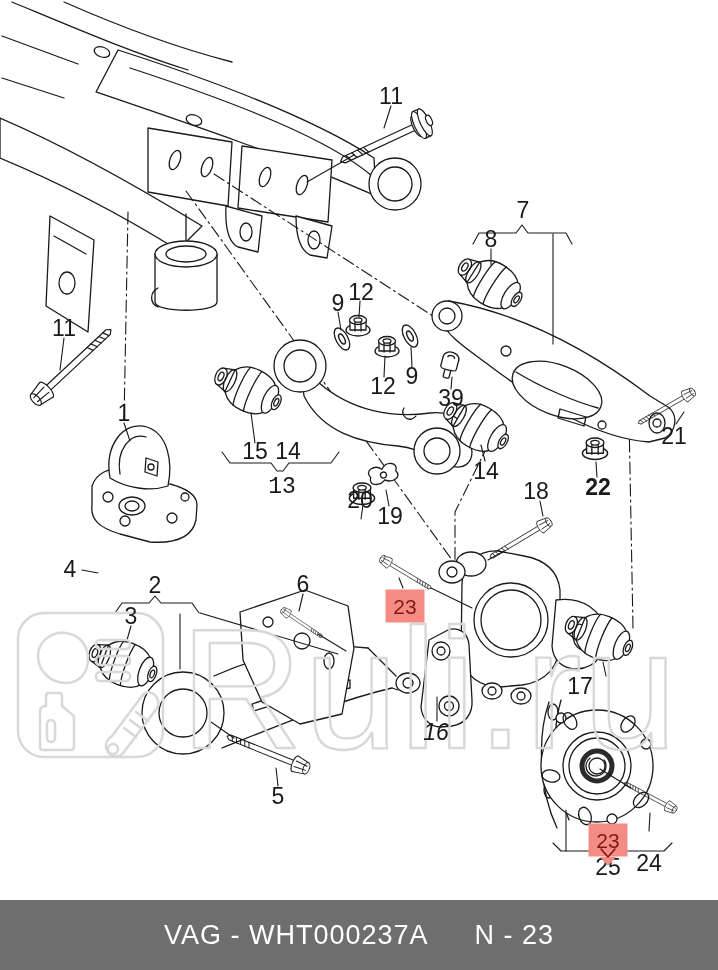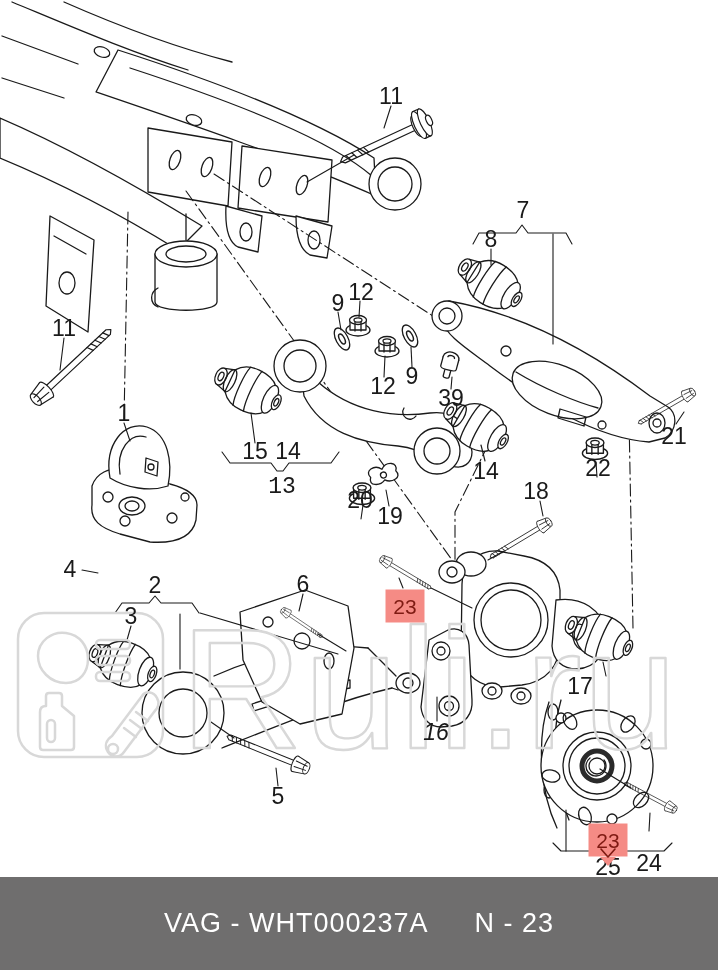--- a/index.html
+++ b/index.html
@@ -10,21 +10,21 @@
   .ln{stroke:var(--line,#1a1a1a);stroke-width:1.3;fill:none;stroke-linecap:round;stroke-linejoin:round;}
   .wf{fill:#fff;}
   .dash{stroke-dasharray:12 4 2 4;stroke-width:1.1;}
   .thin{stroke-width:1.1;}
   #callout-layer{position:absolute;left:0;top:0;width:718px;height:896px;}
   .callout{position:absolute;transform:translate(-50%,-50%);font-size:23px;color:var(--line,#1a1a1a);
            white-space:nowrap;line-height:1;}
   .callout.hl{background:var(--hl-bg,#f58b85);color:var(--hl-text,#7e1a12);width:39px;height:33px;
               display:flex;align-items:center;justify-content:center;font-size:21px;}
   #overlay-svg{position:absolute;left:0;top:0;pointer-events:none;}
-  #footer-bar{position:absolute;left:0;bottom:0;width:718px;height:93px;background:var(--footer-bg,#6f6e6e);
+  #footer-bar{position:absolute;left:0;bottom:0;width:718px;height:70px;background:var(--footer-bg,#6f6e6e);
               display:flex;align-items:center;justify-content:center;gap:46px;
               color:var(--footer-text,#fff);font-size:27px;letter-spacing:1px;}
 </style>
 </head>
 <body>
 
 <div id="stage" style="--bg: #ffffff; --line: #1a1a1a; --hl-bg: #f58b85; --hl-text: #7e1a12; --wm: #d8d8d8; --footer-bg: #6f6e6e; --footer-text: #ffffff;">
 
   <svg id="diagram-svg" width="718" height="896" viewBox="0 0 718 896">
     <defs>
@@ -314,21 +314,21 @@
       <div class="callout" style="left: 282px; top: 487px; font-family: Liberation Mono, monospace;">13</div>
       <div class="callout" style="left: 288px; top: 451px;">14</div>
       <div class="callout" style="left: 486px; top: 471px;">14</div>
       <div class="callout" style="left: 255px; top: 451px;">15</div>
       <div class="callout" style="left: 436px; top: 732px; font-style: italic;">16</div>
       <div class="callout" style="left: 580px; top: 686px;">17</div>
       <div class="callout" style="left: 536px; top: 491px;">18</div>
       <div class="callout" style="left: 390px; top: 516px;">19</div>
       <div class="callout" style="left: 360px; top: 500px;">20</div>
       <div class="callout" style="left: 674px; top: 436px;">21</div>
-      <div class="callout" style="left: 598px; top: 468px;">22</div>
+      <div class="callout" style="left: 598px; top: 487px; font-weight: bold;">22</div>
       <div class="callout hl" style="left: 405px; top: 606px;">23</div>
       <div class="callout hl" style="left: 608px; top: 840px;">23</div>
       <div class="callout" style="left: 649px; top: 863px;">24</div>
       <div class="callout" style="left: 608px; top: 867px;">25</div>
       <div class="callout" style="left: 451px; top: 398px;">39</div>
     </div>
 
   
   <svg id="overlay-svg" width="718" height="896" viewBox="0 0 718 896">
     <polygon points="600,857 608,866 616,857" style="fill:var(--hl-bg,#f58b85)"></polygon>

